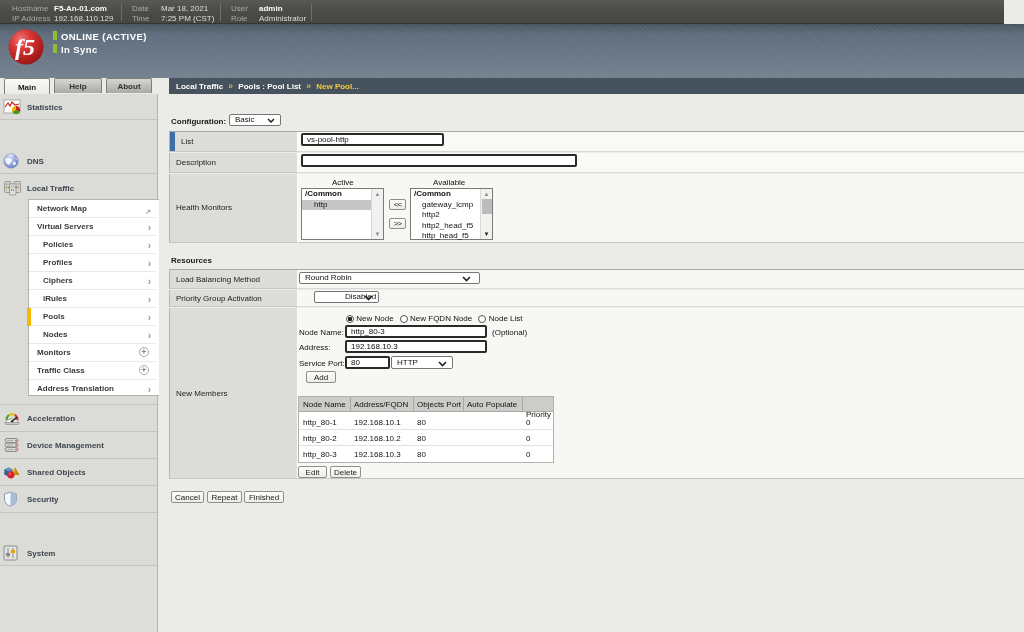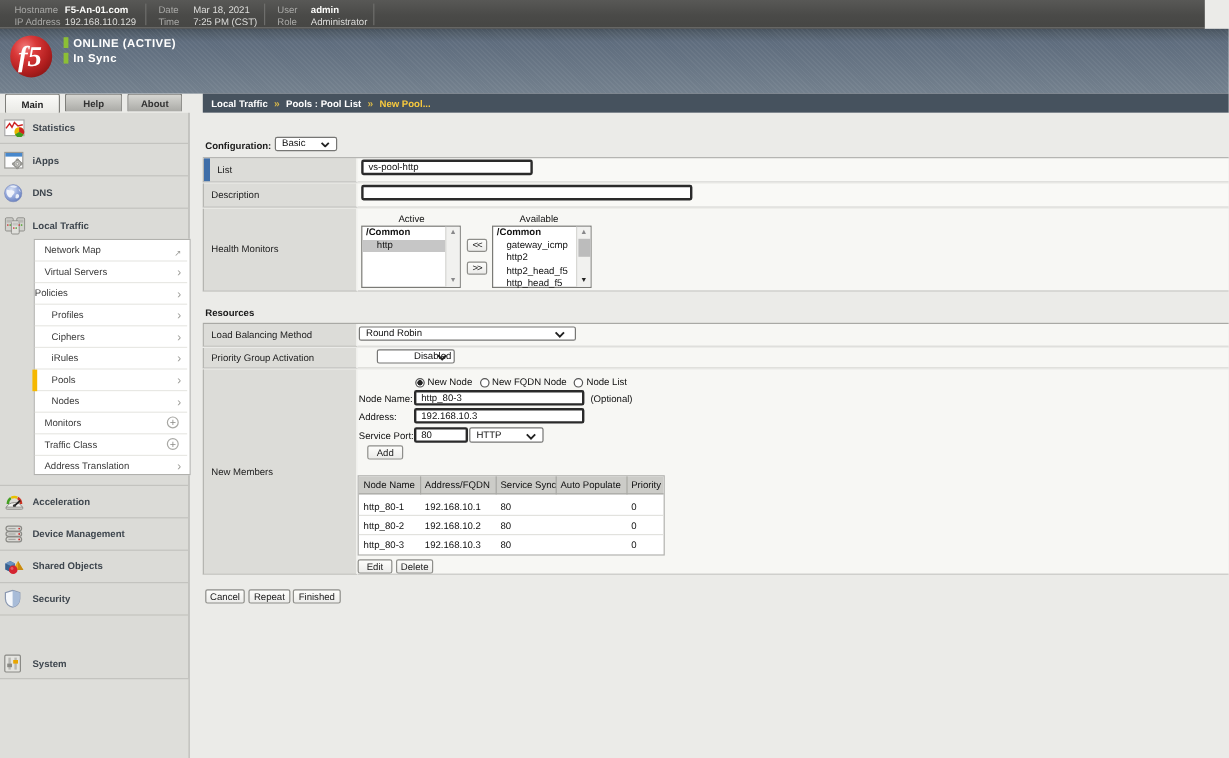--- a/index.html
+++ b/index.html
@@ -32,22 +32,22 @@
 #tab-about{ left:106px; width:46px; height:15px; background:linear-gradient(#d6d6d2,#a9a9a5); color:#323232; }
 #crumb { left:169px; top:78px; width:855px; height:16px; background:#46525e; color:#fff;
   font-size:8px; font-weight:bold; line-height:16px; }
 
 
 #nav { left:0; top:94px; width:158px; height:538px; background:#dbdbd7; border-right:1px solid #b4b4b0; }
 .navitem { position:absolute; left:0; width:157px; border-bottom:1px solid #c3c3bf; }
 .navitem .t { position:absolute; left:27px; top:50%; transform:translateY(-50%);
   font-size:8px; font-weight:bold; color:#3e464e; }
 .navitem svg { position:absolute; left:3px; top:50%; transform:translateY(-50%); }
-#submenu { position:absolute; left:28px; top:105px; width:131px; height:197px;
-  background:#fff; border:1px solid #b1b1ad; }
+#submenu { position:absolute; left:28px; top:105px; width:142px; height:197px;
+  background:#fff; border:1px solid #b1b1ad;font-weight:bold; }
 .sm { position:absolute; left:0; width:127px; height:18px; border-bottom:1px solid #e8e8e4;
   font-size:8px; color:#3a3a3a; line-height:17px; }
 .sm .ar { position:absolute; right:5px; top:1px; color:#9a9a96; font-size:10px; }
 .sm .plus { position:absolute; right:7px; top:3px; width:10px; height:10px; border:1px solid #a8a8a4;
   border-radius:50%; color:#8a8a86; font-size:9px; line-height:8px; text-align:center; }
 #poolbar { position:absolute; left:-2px; top:108px; width:4px; height:18px; background:#f5b800; }
 
 
 #content { left:159px; top:94px; width:865px; height:538px; background:#ebebe8; }
 .lcell { position:absolute; left:169px; background:#dcdcd8; border-bottom:1px solid #c6c6c2;
@@ -122,34 +122,20 @@
   <div class="navitem" style="top:0;height:26px;">
     <svg width="18" height="16" viewBox="0 0 18 16">
         <rect x="1" y="1" width="16" height="13" fill="#fff" stroke="#aaa"></rect>
         <polyline points="2,8 5,4 7,7 9,3 12,6 16,5" fill="none" stroke="#cc2222" stroke-width="1.2"></polyline>
         <circle cx="13" cy="11" r="4" fill="#e8b500"></circle>
         <path d="M13 11 L13 7 A4 4 0 0 1 16.7 13 Z" fill="#cc2222"></path>
         <path d="M13 11 L9.5 13 A4 4 0 0 0 16.7 13 Z" fill="#3f9b20"></path>
       </svg>
     <div class="t">Statistics</div>
   </div>
-  <div class="navitem" style="top:27px;height:26px;">
-    <svg width="17" height="16" viewBox="0 0 17 16">
-        <rect x="1" y="1" width="15" height="13" fill="#fdfdfd" stroke="#9a9a96"></rect>
-        <rect x="1.5" y="1.5" width="14" height="3" fill="#4888cc"></rect>
-        <g fill="#c2c2be" stroke="#82827e" stroke-width="0.6">
-          <rect x="10.6" y="6.4" width="1.8" height="8.2" rx="0.5"></rect>
-          <rect x="7.4" y="9.6" width="8.2" height="1.8" rx="0.5"></rect>
-          <rect x="9" y="7.4" width="5" height="6.2" rx="1" transform="rotate(45 11.5 10.5)"></rect>
-          <circle cx="11.5" cy="10.5" r="2.8"></circle>
-        </g>
-        <circle cx="11.5" cy="10.5" r="1.1" fill="#eeeeea" stroke="#82827e" stroke-width="0.5"></circle>
-      </svg>
-    <div class="t">iApps</div>
-  </div>
   <div class="navitem" style="top:54px;height:26px;">
     <svg width="16" height="16" viewBox="0 0 16 16">
         <defs>
           <radialGradient id="glb" cx="38%" cy="32%" r="78%">
             <stop offset="0%" stop-color="#dce4f4"></stop>
             <stop offset="45%" stop-color="#9db0e0"></stop>
             <stop offset="100%" stop-color="#6078b8"></stop>
           </radialGradient>
         </defs>
         <circle cx="8" cy="8" r="7.2" fill="url(#glb)" stroke="#7484b8" stroke-width="0.5"></circle>
@@ -176,21 +162,21 @@
         <circle cx="15" cy="7.5" r="0.7" fill="#44a022"></circle>
         <circle cx="8.5" cy="10" r="0.7" fill="#cc3333"></circle>
         <circle cx="10.5" cy="10" r="0.7" fill="#44a022"></circle>
       </svg>
     <div class="t">Local Traffic</div>
   </div>
 
   <div id="submenu">
     <div class="sm" style="top:0;"><span style="margin-left:8px;">Network Map</span><span class="ar" style="font-size:7px;top:3px;">↗</span></div>
     <div class="sm" style="top:18px;"><span style="margin-left:8px;">Virtual Servers</span><span class="ar">›</span></div>
-    <div class="sm" style="top:36px;"><span style="">Policies</span><span class="ar">›</span></div>
+    <div class="sm" style="top:36px;"><span style="margin-left:14px;">Policies</span><span class="ar">›</span></div>
     <div class="sm" style="top:54px;"><span style="margin-left:14px;">Profiles</span><span class="ar">›</span></div>
     <div class="sm" style="top:72px;"><span style="margin-left:14px;">Ciphers</span><span class="ar">›</span></div>
     <div class="sm" style="top:90px;"><span style="margin-left:14px;">iRules</span><span class="ar">›</span></div>
     <div class="sm" style="top:108px;"><span style="margin-left:14px;">Pools</span><span class="ar">›</span></div>
     <div class="sm" style="top:126px;"><span style="margin-left:14px;">Nodes</span><span class="ar">›</span></div>
     <div class="sm" style="top:144px;"><span style="margin-left:8px;">Monitors</span><span class="plus">+</span></div>
     <div class="sm" style="top:162px;"><span style="margin-left:8px;">Traffic Class</span><span class="plus">+</span></div>
     <div class="sm" style="top:180px;border-bottom:none;"><span style="margin-left:8px;">Address Translation</span><span class="ar">›</span></div>
     <div id="poolbar"></div>
   </div>
@@ -352,23 +338,23 @@
   <svg class="car" style="right:5px;" width="9" height="6">
       <path d="M1 1 L4.5 4.5 L8 1" stroke="#222" stroke-width="1.6" fill="none"></path>
     </svg>
 </div>
 <div class="btn" style="left:306px;top:371px;width:30px;height:12px;line-height:11px;">Add</div>
 
 <div class="abs" style="left:298px;top:396px;width:256px;height:67px;background:#fff;border:1px solid #b1b1ad;">
   <div style="position:absolute;left:0;top:0;width:254px;height:15px;background:#ccccc8;border-bottom:1px solid #a9a9a5;"></div>
   <div class="mini" style="position:absolute;left:4px;top:3px;">Node Name</div>
   <div class="mini" style="position:absolute;left:55px;top:3px;">Address/FQDN</div>
-  <div class="mini" style="position:absolute;left:118px;top:3px;">Service Sync</div>
+  <div class="mini" style="position:absolute;left:118px;top:3px;">Objects Port</div>
   <div class="mini" style="position:absolute;left:168px;top:3px;">Auto Populate</div>
-  <div class="mini" style="position:absolute;left:227px;top:3px;">Priority</div>
+  <div class="mini" style="position:absolute;left:227px;top:13px;">Priority</div>
   <div style="position:absolute;left:51px;top:0;width:1px;height:15px;background:#a9a9a5;"></div>
   <div style="position:absolute;left:114px;top:0;width:1px;height:15px;background:#a9a9a5;"></div>
   <div style="position:absolute;left:164px;top:0;width:1px;height:15px;background:#a9a9a5;"></div>
   <div style="position:absolute;left:223px;top:0;width:1px;height:15px;background:#a9a9a5;"></div>
   <div class="mini" style="position:absolute;left:4px;top:21px;">http_80-1</div>
   <div class="mini" style="position:absolute;left:55px;top:21px;">192.168.10.1</div>
   <div class="mini" style="position:absolute;left:118px;top:21px;">80</div>
   <div class="mini" style="position:absolute;left:227px;top:21px;">0</div>
   <div style="position:absolute;left:0;top:32px;width:254px;height:1px;background:#e2e2de;"></div>
   <div class="mini" style="position:absolute;left:4px;top:37px;">http_80-2</div>

